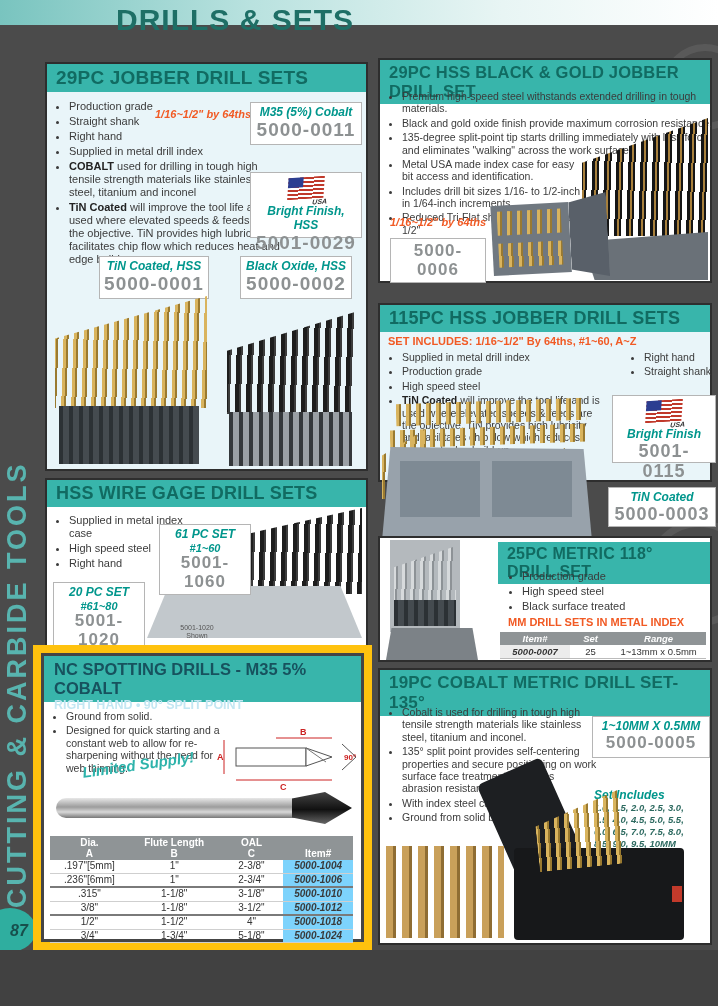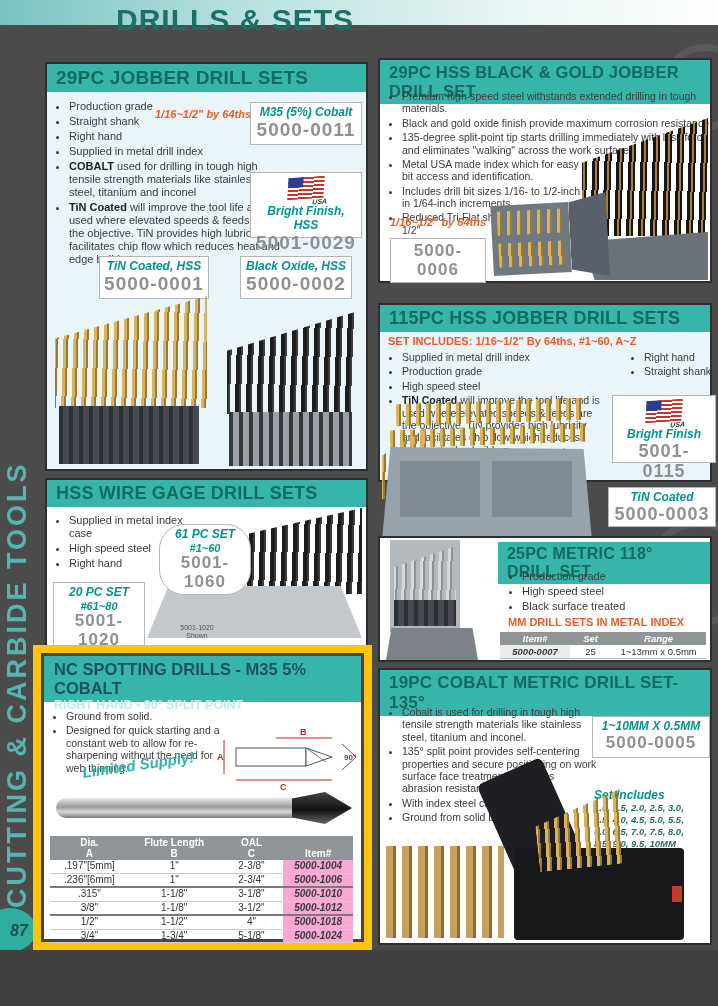--- a/index.html
+++ b/index.html
@@ -65,21 +65,21 @@
   .dp-body{position:absolute;left:0;top:6px;width:250px;height:20px;border-radius:10px 0 0 10px;
            background:linear-gradient(180deg,#e8e8e8,#9c9c9c 45%,#d8d8d8 70%,#777);}
   .dp-tip{position:absolute;left:236px;top:0;width:60px;height:32px;
           background:linear-gradient(180deg,#444,#111 55%,#666);
           clip-path:polygon(0 20%,55% 0,100% 50%,55% 100%,0 80%);}
   
   table{border-collapse:collapse;}
   .spot-table{position:absolute;left:6px;top:180px;width:303px;font-size:10px;color:#333;}
   .spot-table th{background:#8f9496;color:#fff;font-weight:bold;padding:1px 2px;line-height:1.1;}
   .spot-table td{padding:0 2px;text-align:center;line-height:12.5px;border-bottom:1px solid #cfcfcf;}
-  .spot-table td.item{background:#f9a8d4;font-weight:800;font-style:italic;color:#3a3a3a;}
+  .spot-table td.item{background:#7dd3fc;font-weight:800;font-style:italic;color:#3a3a3a;}
   .spot-table tr.grp td{border-top:2px solid #7a7a7a;}
   .m25-table{position:absolute;left:120px;top:94px;width:206px;font-size:9.5px;color:#333;}
   .m25-table th{background:#8f9496;color:#fff;font-weight:bold;font-style:italic;padding:1px 2px;}
   .m25-table td{text-align:center;padding:1px 2px;border-bottom:1px solid #bbb;}
   .m25-table td.item{font-weight:800;font-style:italic;background:#ececec;}
   .setinc-title{color:#00968c;font-weight:800;font-style:italic;font-size:12px;}
   .setinc-line{font-size:9.5px;font-weight:bold;font-style:italic;color:#2d6a60;line-height:1.25;}
   .caption{font-size:7px;color:#555;text-align:center;line-height:1.2;}
   .note-sm{font-size:11px;}
 </style>
@@ -148,21 +148,21 @@
     <ul class="bul" style="position:absolute;left:8px;top:34px;width:120px;font-size:11px;">
       <li>Supplied in metal index case</li>
       <li>High speed steel</li>
       <li>Right hand</li>
     </ul>
 
     <div style="position:absolute;left:100px;top:28px;width:218px;height:134px;">
       <div class="bits bits-black stair" style="left:70px;top:0;width:145px;height:86px;"></div>
       <div class="case" style="left:0;top:78px;width:215px;height:52px;background:#c2c8cc;clip-path:polygon(10% 0,90% 0,100% 100%,0 100%);"></div>
     </div>
-    <div class="pbox" style="left:112px;top:44px;width:92px;border-radius:25px;">
+    <div class="pbox" style="left:112px;top:44px;width:92px;">
       <div class="lbl">61 PC SET</div>
       <div class="sub">#1~60</div>
       <div class="pn" style="font-size:17px;">5001-1060</div>
     </div>
     <div class="pbox" style="left:6px;top:102px;width:92px;">
       <div class="lbl">20 PC SET</div>
       <div class="sub">#61~80</div>
       <div class="pn" style="font-size:17px;">5001-1020</div>
     </div>
     <div class="caption" style="position:absolute;left:120px;top:144px;width:60px;">
@@ -263,21 +263,21 @@
       </table>
     </div>
   </div>
 
   <div class="panel" style="left:378px;top:58px;width:334px;height:225px;">
     <div class="phead" style="font-size:16.5px;">29PC HSS BLACK &amp; GOLD JOBBER DRILL SET</div>
     <ul class="bul" style="position:absolute;left:8px;top:30px;width:315px;font-size:10.5px;">
       <li>Premium high-speed steel withstands extended drilling in tough materials.</li>
       <li>Black and gold oxide finish provide maximum corrosion resistance.</li>
       <li>135-degree split-point tip starts drilling immediately with less force and eliminates "walking" across the work surface.</li>
-      <li style="width:58%;">Metal USA made index which for easy bit access and identification.</li>
+      <li style="width:58%;">Metal USA made index case for easy bit access and identification.</li>
       <li style="width:58%;">Includes drill bit sizes 1/16- to 1/2-inch in 1/64-inch increments.</li>
       <li style="width:58%;">Reduced Tri-Flat shank from 5/32" to 1/2"</li>
     </ul>
 
     <div style="position:absolute;right:2px;top:58px;width:126px;height:162px;">
       <div class="bits bits-bg stair" style="left:0;top:0;width:100%;height:118px;"></div>
       <div class="case" style="left:0;top:114px;width:100%;height:48px;background:#6a7178;clip-path:polygon(0 20%,100% 0,100% 100%,10% 100%);"></div>
     </div>
     <div style="position:absolute;left:112px;top:135px;width:118px;height:84px;transform:rotate(-3deg);">
       <div class="case" style="left:0;top:8px;width:78px;height:70px;background:#707880;"></div>

